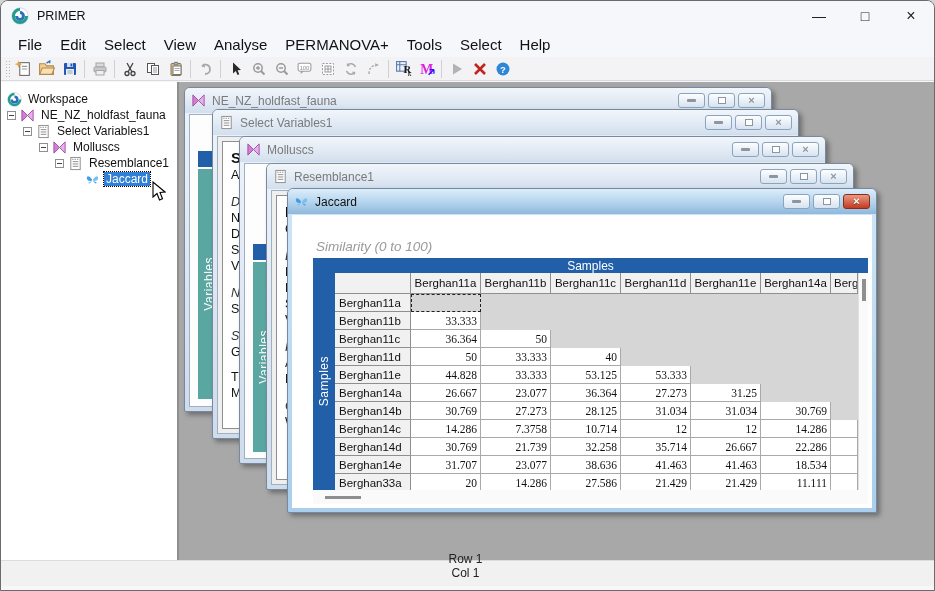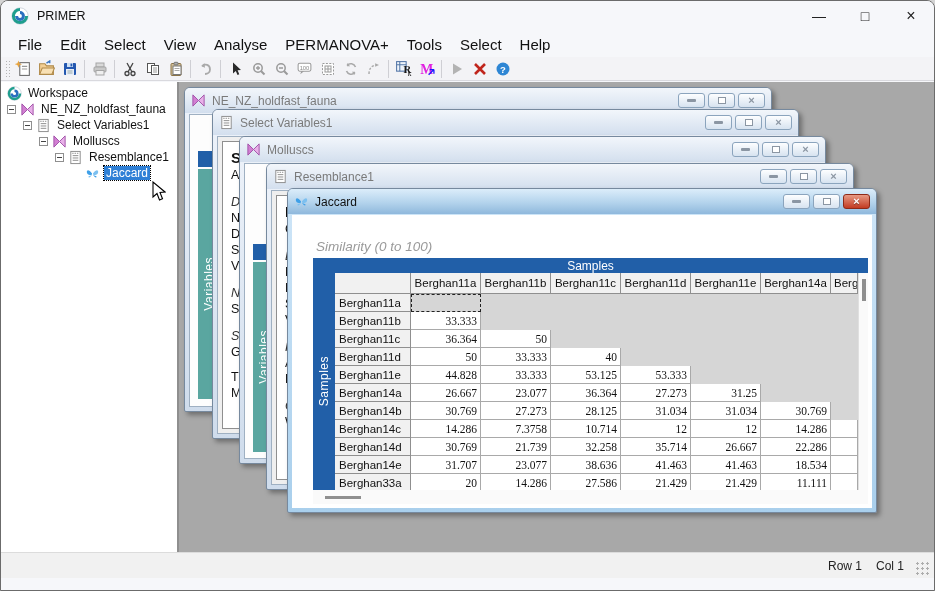--- a/index.html
+++ b/index.html
@@ -20,21 +20,21 @@
 
   
   .toolbar{position:absolute;left:0;top:56px;right:0;height:24px;background:#f3f3f6;border-bottom:1px solid #d9d9de;
            display:flex;align-items:center;padding-left:2px;}
   .tgrip{width:5px;height:18px;margin:0 2px;background-image:radial-gradient(#b5b5b5 1px,transparent 1px);background-size:3px 3px;}
   .tbtn{width:23px;height:22px;display:flex;align-items:center;justify-content:center;}
   .tsep{width:1px;height:18px;background:#cfcfd4;margin:0 3px;}
 
   
   .main{position:absolute;left:0;top:81px;right:0;bottom:26px;display:flex;}
-  .treepanel{position:relative;width:178px;background:#fff;border-right:2px solid #8f8f8f;padding-top:3px;overflow:hidden;}
+  .treepanel{position:relative;width:178px;background:#fff;border-right:2px solid #8f8f8f;padding-top:9px;overflow:hidden;}
   .mdi{position:relative;flex:1;background:#a8a8a8;overflow:hidden;}
 
   
   .trow{display:flex;align-items:center;height:16px;white-space:nowrap;}
   .tbox{width:9px;height:9px;border:1px solid #8f8f8f;background:#fff;position:relative;flex:none;margin-right:4px;}
   .tbox::after{content:"";position:absolute;left:1px;right:1px;top:3px;height:1px;background:#444;}
   .ticon{width:15px;height:15px;flex:none;margin-right:4px;}
   .tlabel{font-size:12px;color:#111;padding:0 2px;}
   .tlabel.sel{background:#2f80d6;color:#fff;outline:1px dotted #000;}
 
@@ -95,22 +95,22 @@
   .mx-c.w{background:#fff;border-right:1px solid #a9a9a9;border-bottom:1px solid #a9a9a9;font-family:Liberation Serif, serif;}
   .mx-c.g{background:#d6d6d6;}
   .mx-c.last{flex:1;width:auto;}
   .mx-c.sel{border:1px dashed #222;}
   .jvscroll{width:10px;background:#fafafa;border-left:1px solid #e0e0e0;position:relative;flex:none;}
   .jvthumb{position:absolute;left:3px;top:6px;width:4px;height:22px;background:#8f8f8f;}
   .jhscroll{position:absolute;left:21px;right:4px;bottom:4px;height:14px;background:#fafafa;}
   .jhthumb{position:absolute;left:12px;top:6px;width:36px;height:3px;background:#8f8f8f;}
 
   
-  .statusbar{position:absolute;left:0;right:0;bottom:12px;height:26px;background:#f1f1f1;border-top:1px solid #dcdcdc;
-             display:flex;align-items:center;justify-content:flex-end;}
+  .statusbar{position:absolute;left:0;right:0;bottom:4px;height:26px;background:#f1f1f1;border-top:1px solid #dcdcdc;
+             display:flex;align-items:center;justify-content:flex-end;flex-direction:column;}
   .statusbar .stext{font-size:12px;color:#222;margin-right:4px;}
   .statusbar .gap{width:10px;}
   .sgrip{width:14px;height:14px;margin:6px 4px 0 8px;
          background-image:radial-gradient(#adadad 1.2px,transparent 1.3px);background-size:5px 5px;background-position:bottom right;}
 
   
   #cursor{position:absolute;left:151px;top:180px;width:14px;height:21px;z-index:60;pointer-events:none;}
 </style>
 </head>
 <body>

